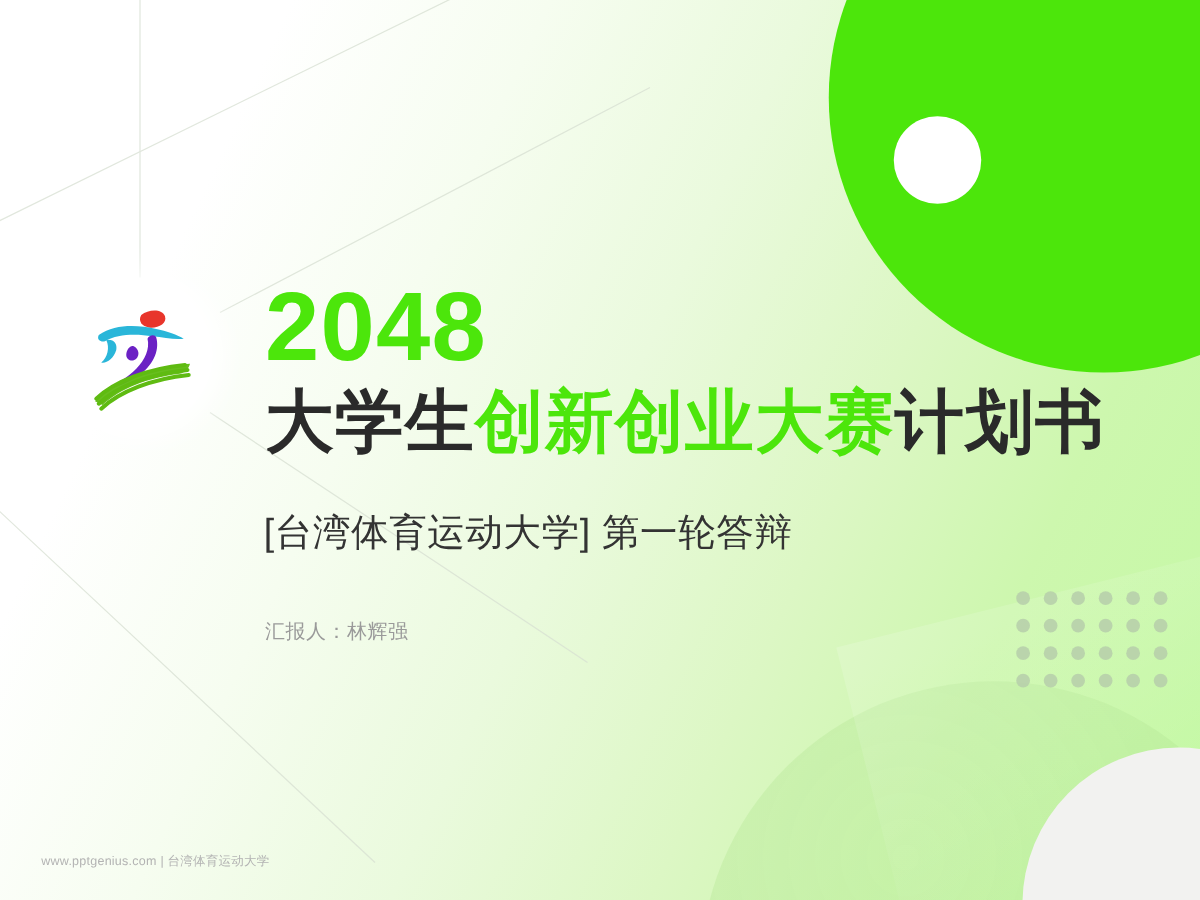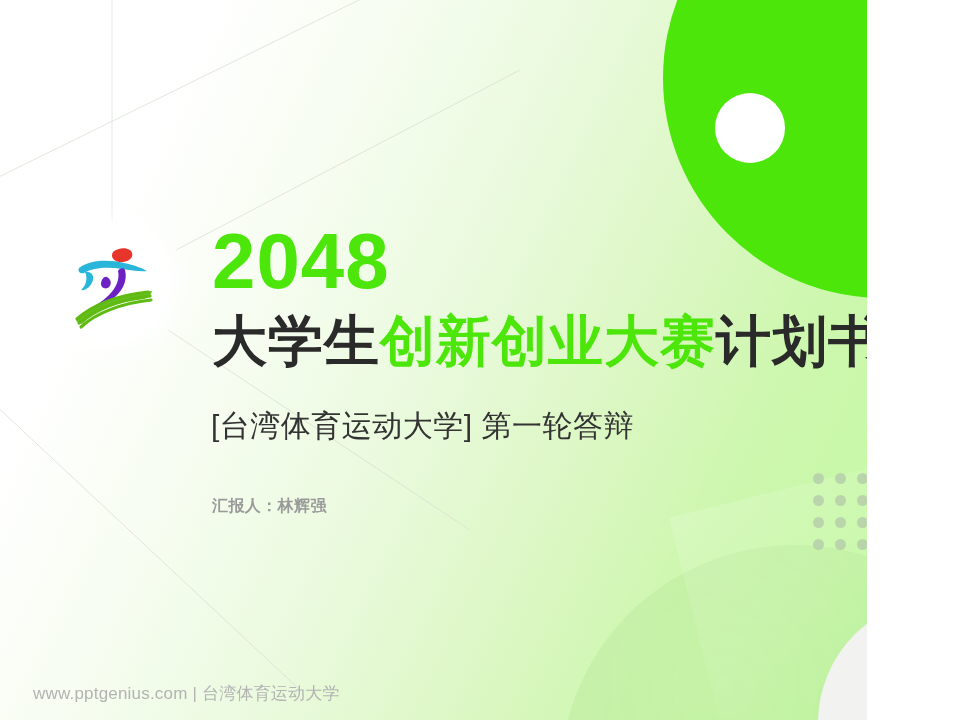--- a/index.html
+++ b/index.html
@@ -2,21 +2,21 @@
 <html><head>
 <meta charset="utf-8">
 <style>
   html, body {
     margin: 0;
     padding: 0;
     background: #ffffff;
   }
   #slide {
     position: relative;
-    width: 867px;
+    width: 960px;
     height: 720px;
     overflow: hidden;
     font-family: "Liberation Sans", "DejaVu Sans", sans-serif;
     background: linear-gradient(115deg,
         #ffffff 0%,
         #ffffff 18%,
         #f6fdf0 34%,
         #eafadd 50%,
         #dcf7c4 66%,
         #cdf7ae 80%,
@@ -105,46 +105,47 @@
 
   #main-title {
     position: absolute;
     left: 212px; top: 312px;
     font-size: 55px;
     font-weight: 700;
     letter-spacing: 1px;
     color: #2a2a2a;
     line-height: 1.08;
     white-space: nowrap;
+    font-family: Liberation Mono, monospace;
   }
   #main-title .hl { color: #4ce60b; }
 
   #subtitle {
     position: absolute;
     left: 211px; top: 406px;
     font-size: 30px;
     color: #333333;
     letter-spacing: .5px;
     white-space: nowrap;
   }
 
   #meta {
     position: absolute;
     left: 212px; top: 492px;
     font-size: 16px;
     color: #9a9a9a;
     line-height: 1.72;
     letter-spacing: .4px;
   }
-  #meta div { white-space: nowrap; font-weight: bold; }
+  #meta div { white-space: nowrap; }
 
   #footer {
     position: absolute;
     left: 33px; top: 682px;
-    font-size: 17px;
+    font-size: 10px;
     color: #b3b3b3;
     letter-spacing: .2px;
     white-space: nowrap;
   }
 </style>
 </head>
 <body>
 
 <div id="slide">
 

